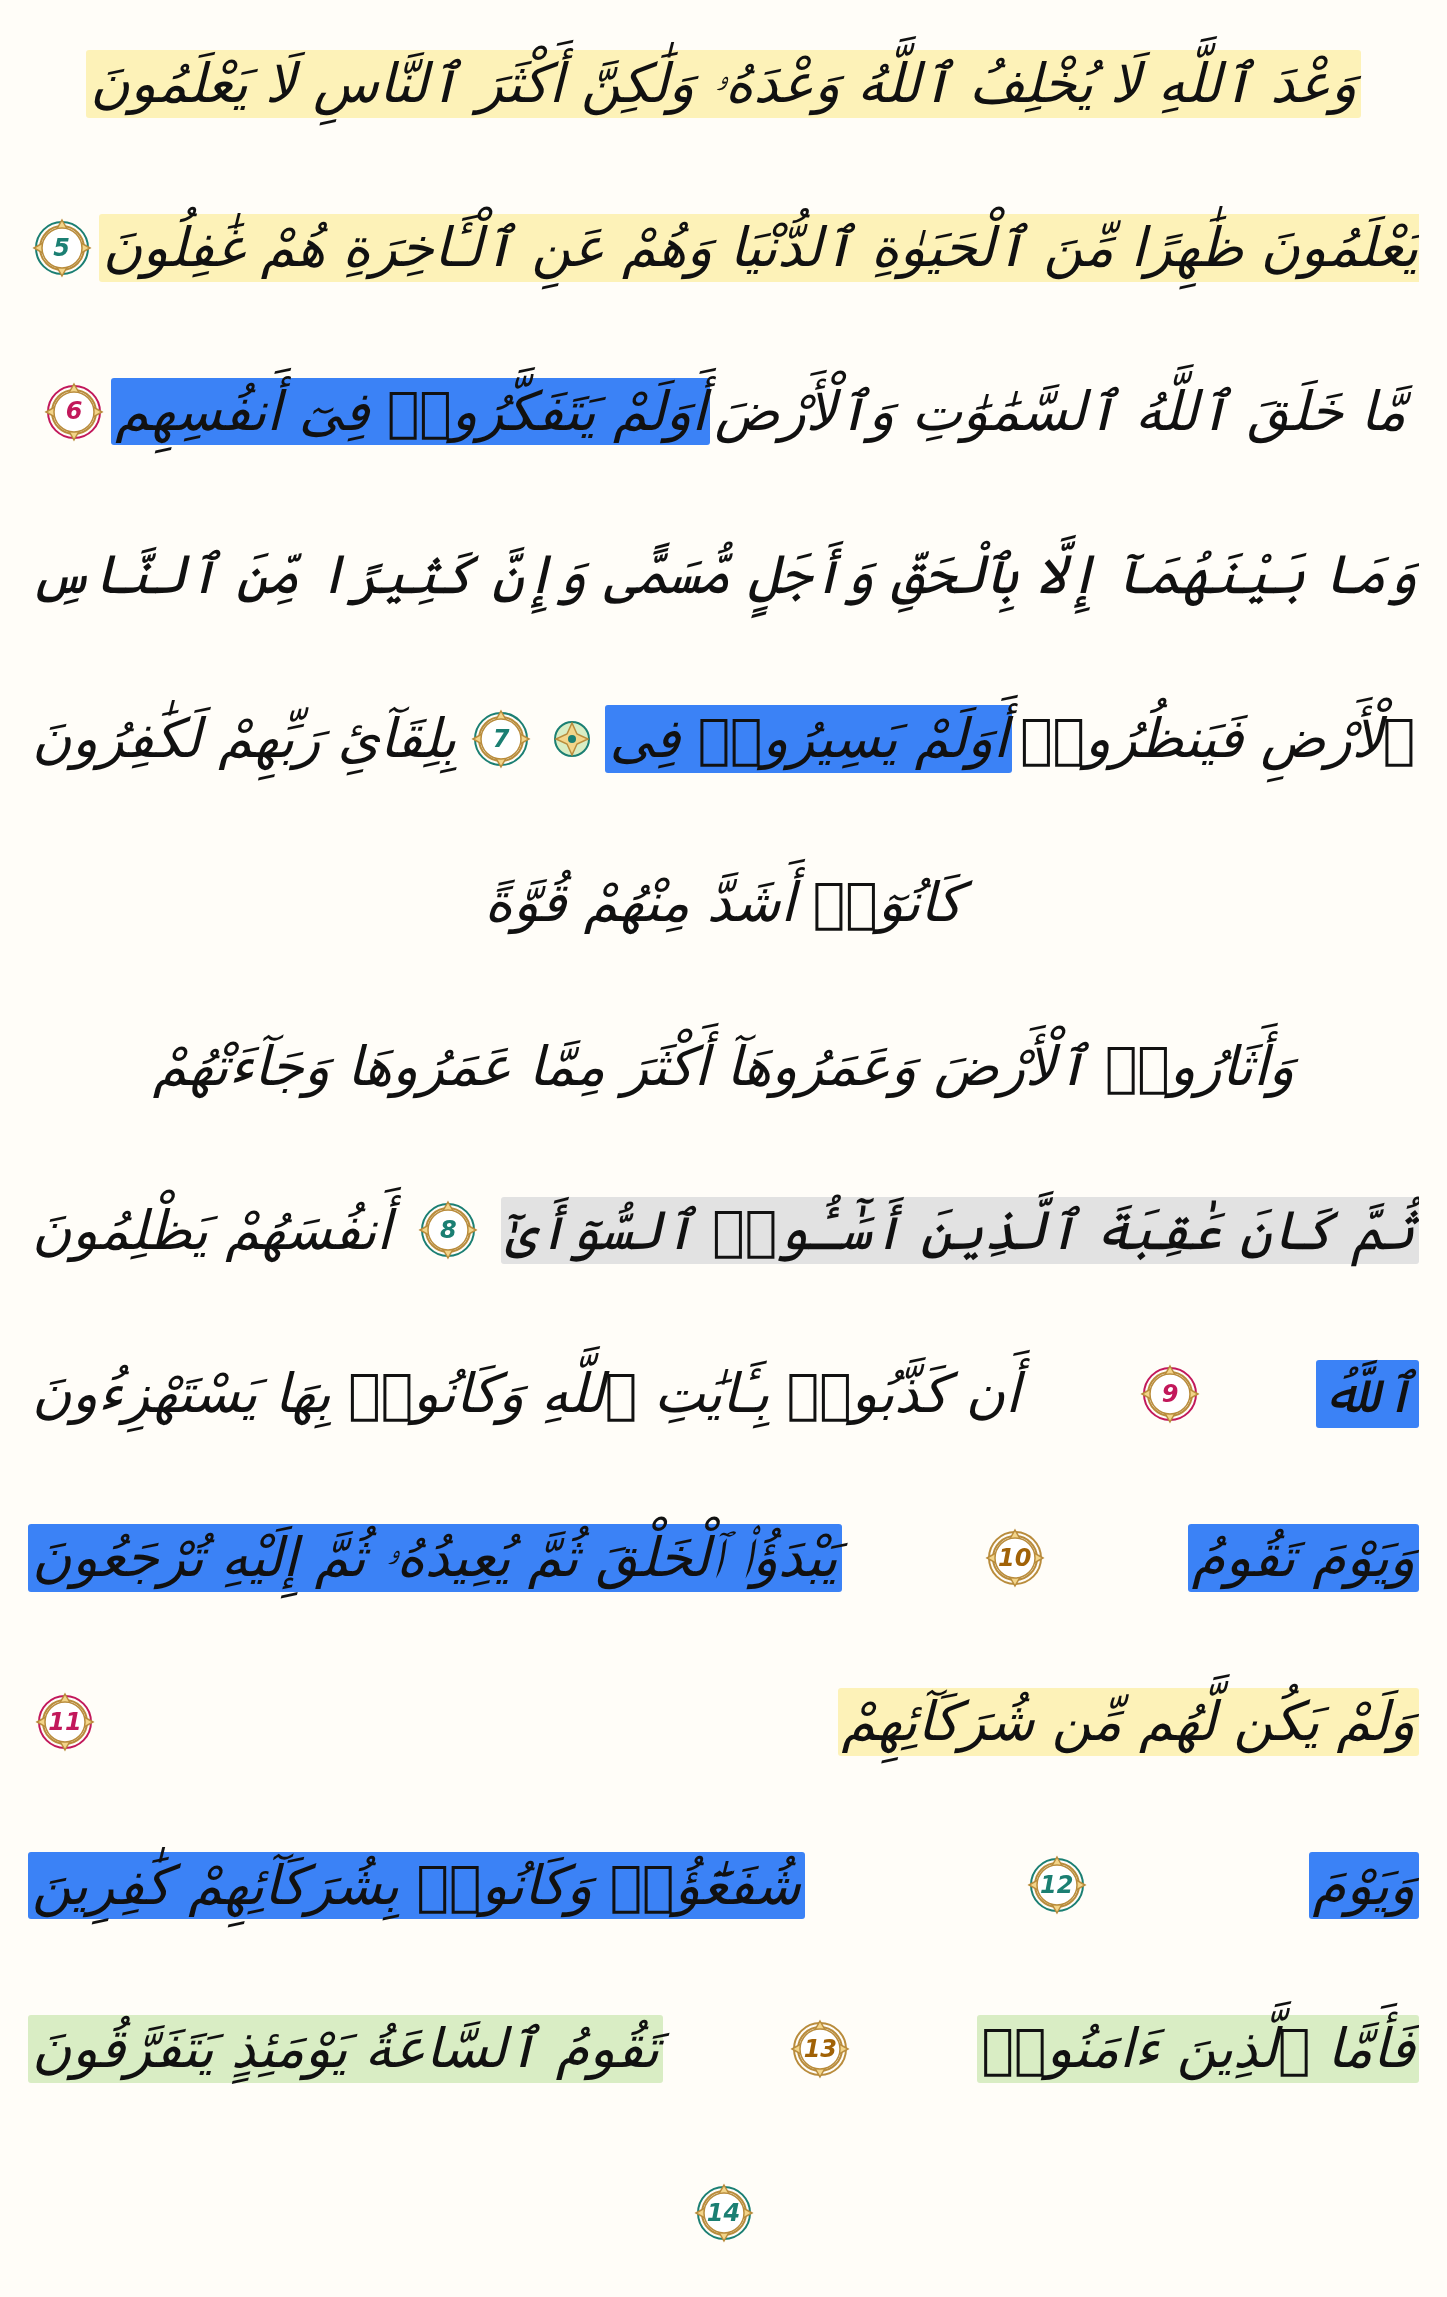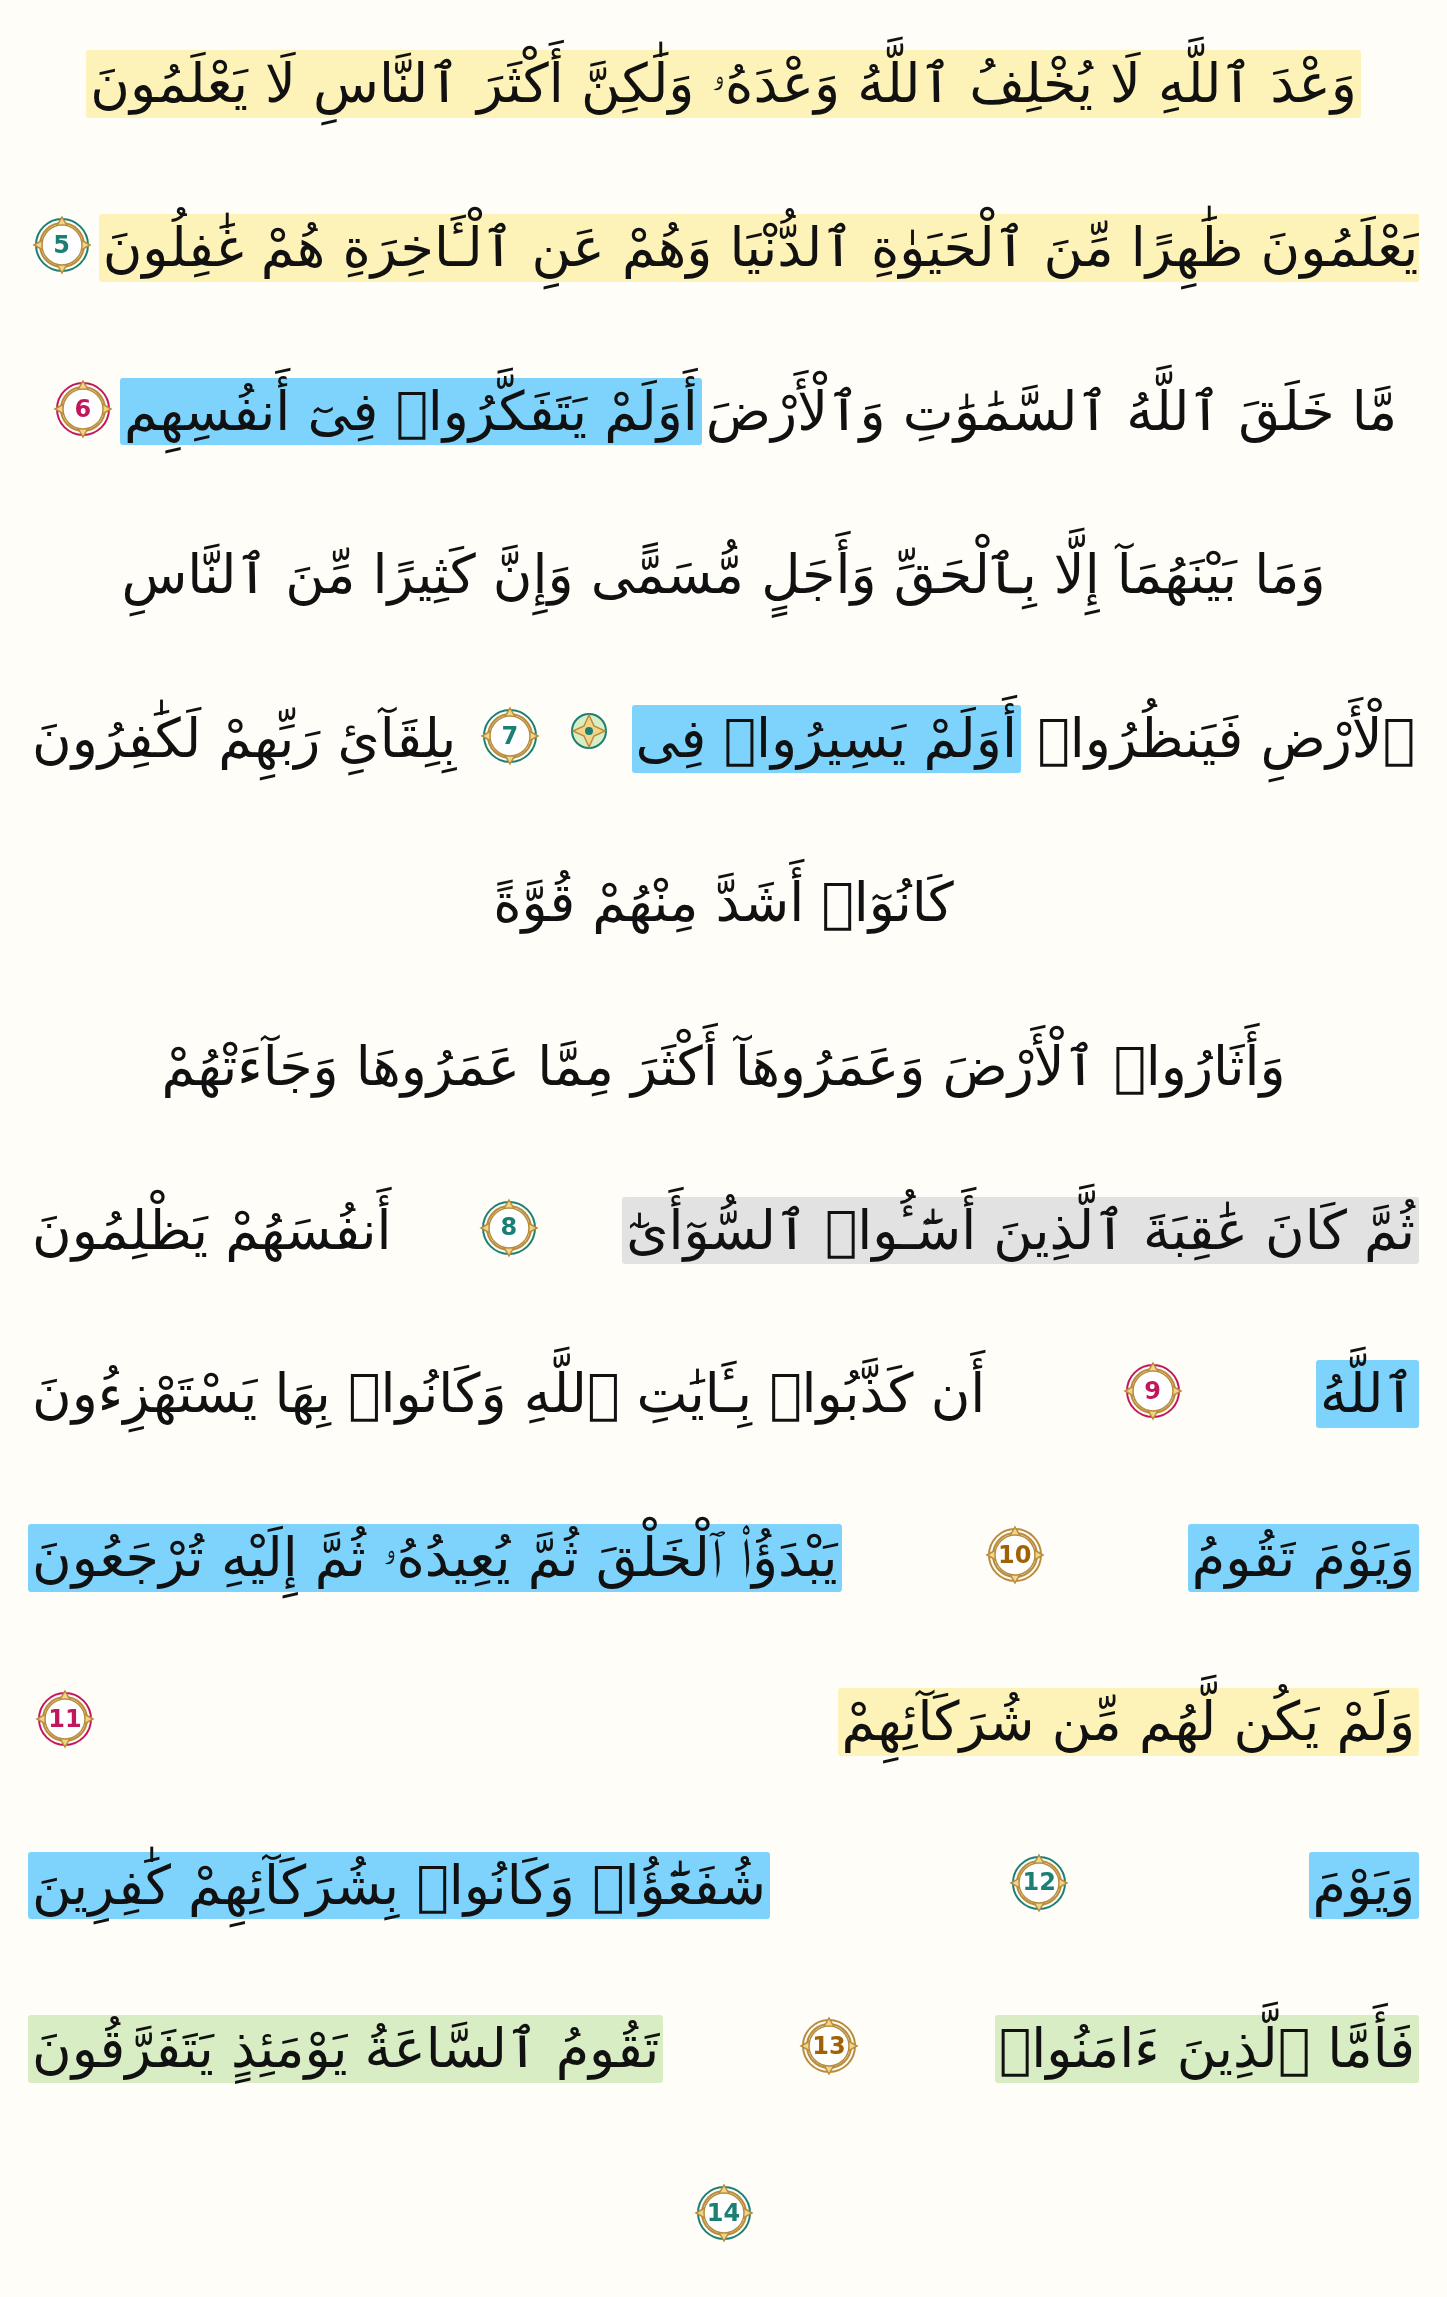--- a/index.html
+++ b/index.html
@@ -40,21 +40,21 @@
     align-items: center;
     justify-content: center;
     overflow: hidden;
   }
   .line .seg {
     display: inline-block;
     padding: 2px 4px;
     border-radius: 3px;
   }
   .hl-yellow { background: #fdf2b8; }
-  .hl-pink   { background: #7dd3fc; }
+  .hl-pink   { background: #3b82f6; }
   .hl-grey   { background: #e2e2e2; }
   .hl-green  { background: #d9edc4; }
   .hl-none   { background: transparent; }
 
   .ayah-mark {
     display: inline-block;
     position: relative;
     width: 62px;
     height: 62px;
     margin: 0 6px;
@@ -85,23 +85,25 @@
     width: 52px;
     height: 52px;
     margin: 0 4px;
     vertical-align: middle;
     flex: none;
   }
 
   .row-wrap {
     display: flex;
     flex-direction: row-reverse;
+    align-items: center;
     justify-content: space-between;
     width: 100%;
     direction: rtl;
+    font-style: italic;
   }
   .row-wrap.center { justify-content: center; }
   .txt {
     display: inline-block;
     white-space: nowrap;
   }
 </style>
 </head>
 <body>
 

